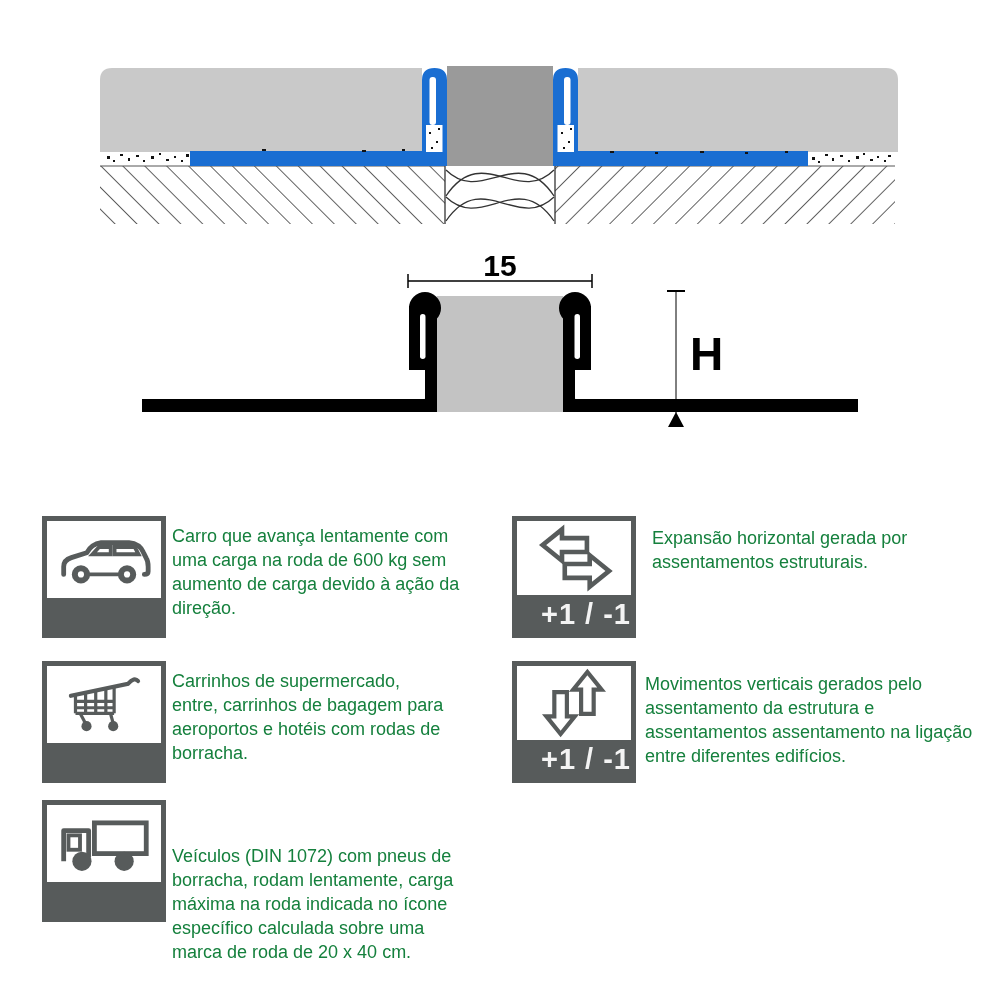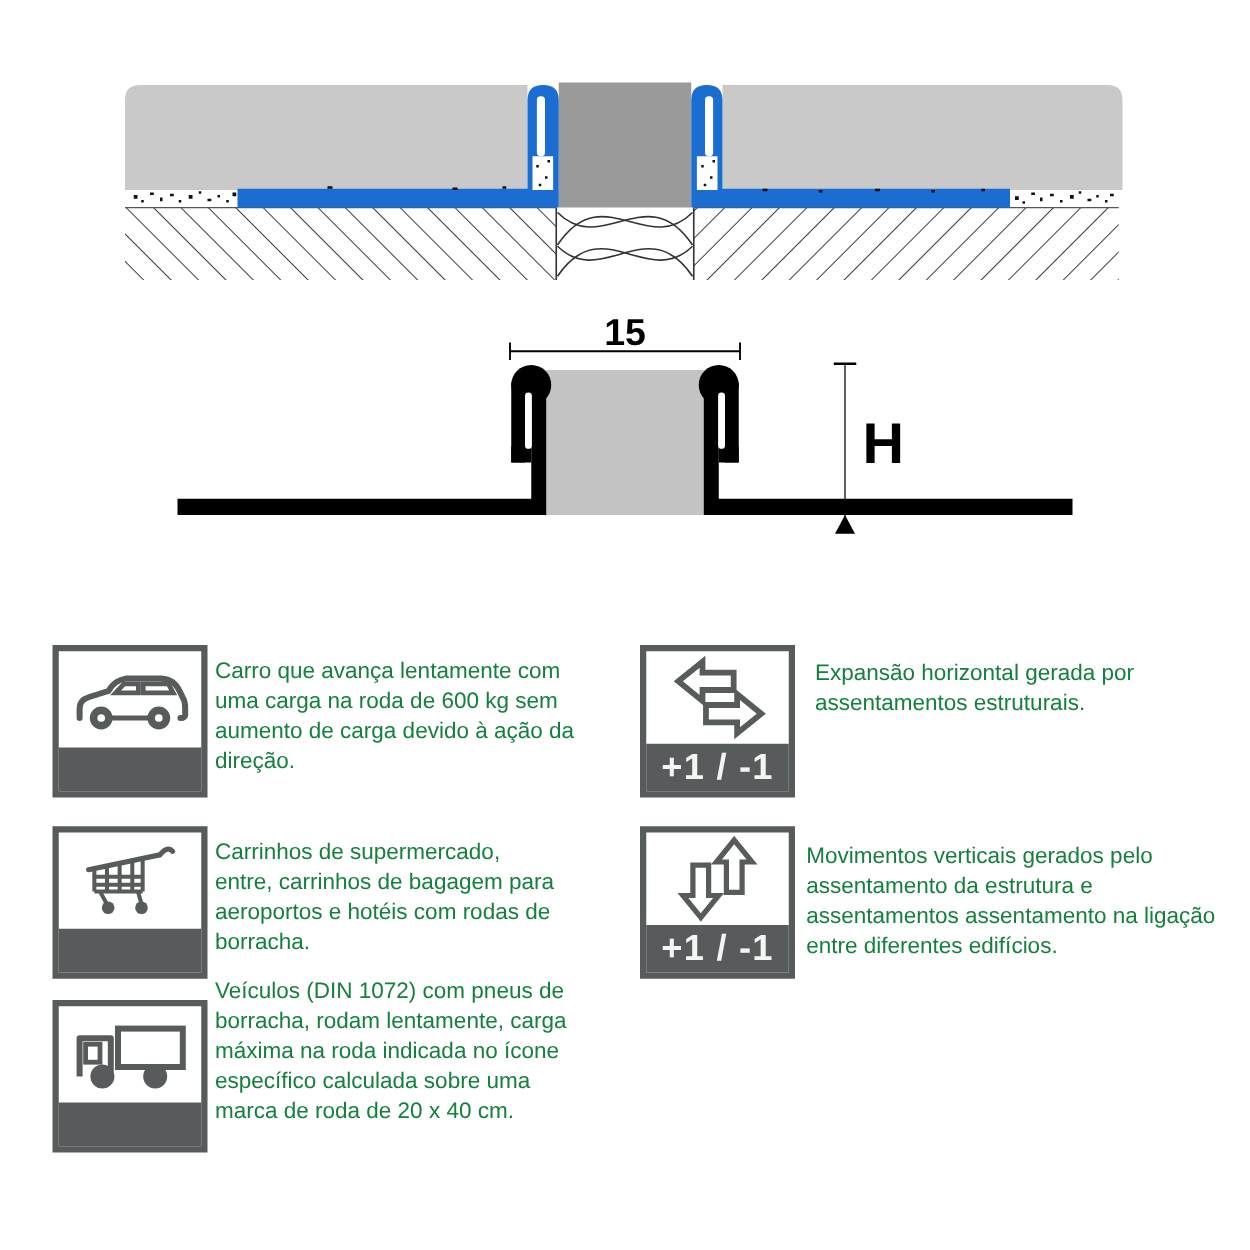--- a/index.html
+++ b/index.html
@@ -7,21 +7,21 @@
        font-family:"Liberation Sans", sans-serif;}
   svg{display:block;}
   .abs{position:absolute;}
   
   .legend-item{position:absolute;}
   .icon-box{width:124px;height:122px;border:5px solid #575b5b;background:#fff;
             box-sizing:border-box;display:flex;flex-direction:column;}
   .icon-art{flex:1;display:flex;align-items:center;justify-content:center;}
   .icon-floor{height:35px;background:#575b5b;}
   .icon-floor.badge{height:38px;color:#f4f4f4;font-weight:bold;font-size:29px;
-            line-height:38px;text-align:center;letter-spacing:1px;}
+            line-height:38px;text-align:right;letter-spacing:1px;}
   .desc{position:absolute;font-size:18px;font-weight:normal;color:#15803d;
         line-height:24px;white-space:pre-line;}
   .pict{stroke:#575b5b;fill:none;}
 </style>
 </head>
 <body>
 
 <svg class="abs" style="left:0;top:0" width="1000" height="240" viewBox="0 0 1000 240">
   <defs>
     <pattern id="hatchL" width="15.5" height="15.5" patternUnits="userSpaceOnUse" patternTransform="rotate(-45)">
@@ -210,21 +210,21 @@
           <rect class="pict" stroke-width="5" x="40" y="8" width="54" height="32"></rect>
           <path class="pict" stroke-width="5" stroke-linejoin="round" d="M8,48 V16 H34 V44"></path>
           <rect class="pict" stroke-width="4" x="13" y="21" width="12" height="15"></rect>
           <circle cx="27" cy="48" r="10" fill="#575b5b"></circle>
           <circle cx="71" cy="48" r="10" fill="#575b5b"></circle>
         </svg>
       </div>
       <div class="icon-floor"></div>
     </div>
   </div>
-  <div class="desc" style="left:172px;top:780px;width:330px">Veículos (DIN 1072) com pneus de
+  <div class="desc" style="left:172px;top:844px;width:330px">Veículos (DIN 1072) com pneus de
 borracha, rodam lentamente, carga
 máxima na roda indicada no ícone
 específico calculada sobre uma
 marca de roda de 20 x 40 cm.</div>
 
   <div class="legend-item" style="left:512px;top:516px">
     <div class="icon-box">
       <div class="icon-art">
         <svg width="96" height="72" viewBox="0 0 100 78">
           <path class="pict" stroke-width="5" d="M16,25 L37,8 L37,17.5 L64,17.5 L64,32.5 L37,32.5 L37,42 Z"></path>

